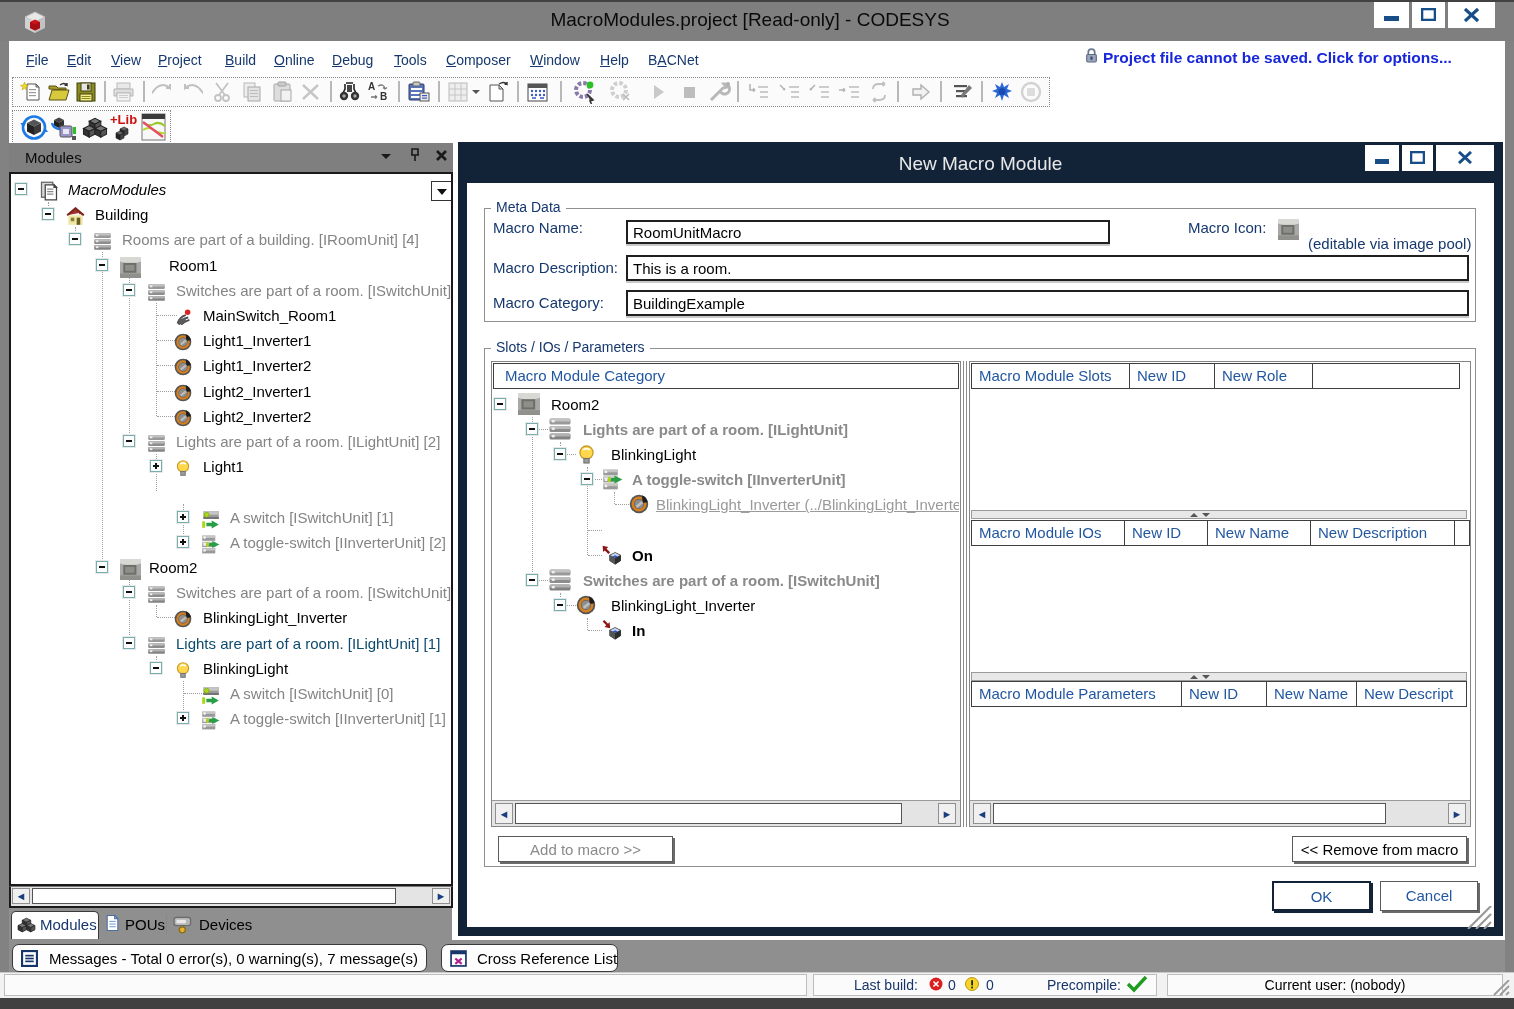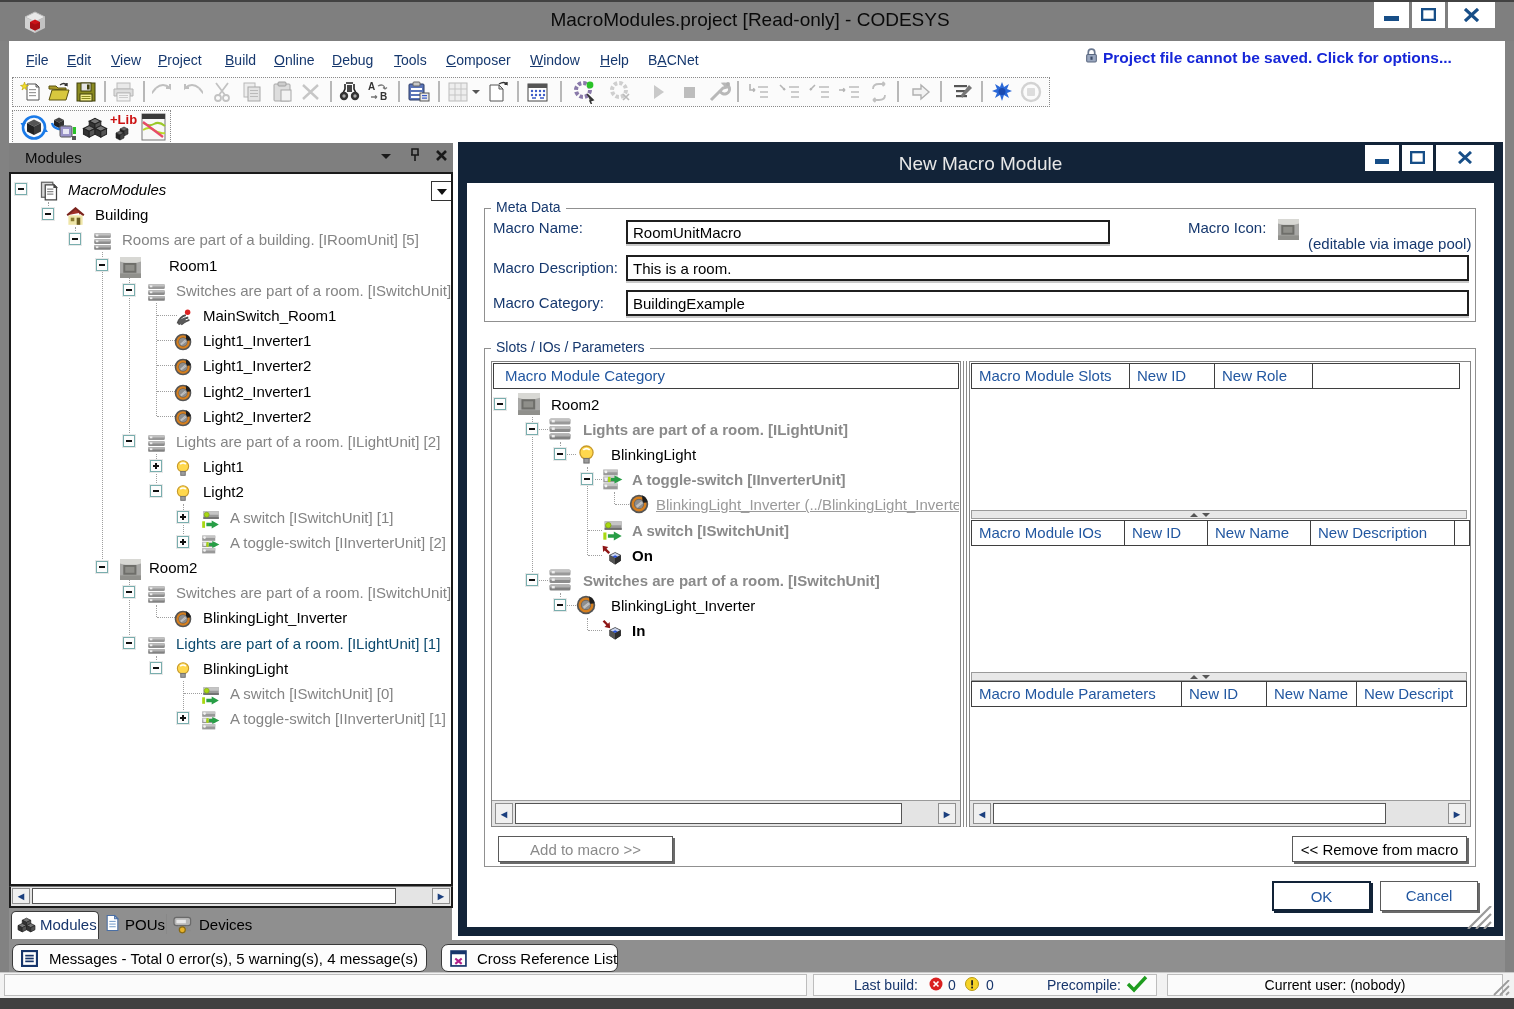--- a/index.html
+++ b/index.html
@@ -481,21 +481,21 @@
  <svg class="ticon" style="position:absolute;left:55px;top:5px" width="19" height="19" viewBox="0 0 16 16">
           <use href="#i-house"></use>
         </svg>
  <div class="txt" style="left:84px;">Building</div>
 </div>
 <div class="trow" style="left:0;top:53.4px;width:443px;">
  <div class="ebox" style="left:58px;"></div>
  <svg class="ticon" style="position:absolute;left:82px;top:5px" width="19" height="19" viewBox="0 0 16 16">
           <use href="#i-servers"></use>
         </svg>
- <div class="txt" style="left:111px;color:#848484;">Rooms are part of a building. [IRoomUnit] [5]</div>
+ <div class="txt" style="left:111px;color:#848484;">Rooms are part of a building. [IRoomUnit] [4]</div>
 </div>
 <div class="trow" style="left:0;top:78.6px;width:443px;">
  <div class="ebox" style="left:85px;"></div>
  <svg class="ticon" style="position:absolute;left:109px;top:4px" width="21" height="21" viewBox="0 0 16 16">
           <use href="#i-room"></use>
         </svg>
  <div class="txt" style="left:138px;margin-left:20px;">Room1</div>
 </div>
 <div class="trow" style="left:0;top:103.8px;width:443px;">
  <div class="ebox" style="left:112px;"></div>
@@ -540,27 +540,20 @@
           <use href="#i-servers"></use>
         </svg>
  <div class="txt" style="left:165px;color:#848484;">Lights are part of a room. [ILightUnit] [2]</div>
 </div>
 <div class="trow" style="left:0;top:280.2px;width:443px;">
  <div class="ebox plus" style="left:139px;"></div>
  <svg class="ticon" style="position:absolute;left:163px;top:5px" width="18" height="18" viewBox="0 0 16 16">
           <use href="#i-bulb"></use>
         </svg>
  <div class="txt" style="left:192px;">Light1</div>
-</div>
-<div class="trow" style="left:0;top:305.4px;width:443px;">
- <div class="ebox" style="left:139px;"></div>
- <svg class="ticon" style="position:absolute;left:163px;top:5px" width="18" height="18" viewBox="0 0 16 16">
-          <use href="#i-bulb"></use>
-        </svg>
- <div class="txt" style="left:192px;">Light2</div>
 </div>
 <div class="trow" style="left:0;top:330.6px;width:443px;">
  <div class="ebox plus" style="left:166px;"></div>
  <svg class="ticon" style="position:absolute;left:190px;top:5px" width="19" height="19" viewBox="0 0 16 16">
           <use href="#i-sswitch"></use>
         </svg>
  <div class="txt" style="left:219px;color:#848484;">A switch [ISwitchUnit] [1]</div>
 </div>
 <div class="trow" style="left:0;top:355.8px;width:443px;">
  <div class="ebox plus" style="left:166px;"></div>
@@ -712,26 +705,20 @@
           <use href="#i-sswitch2"></use>
         </svg>
  <div class="txt" style="left:632px;color:#8a8a8a;font-weight:bold;">A toggle-switch [IInverterUnit]</div>
 </div>
 <div class="trow" style="left:0;top:492.4px;width:465px;">
  <svg style="position:absolute;left:629px;top:2px" width="20" height="20" viewBox="0 0 16 16">
           <use href="#i-knob"></use>
         </svg>
  <div class="txt" style="left:656px;color:#9a9a9a;text-decoration:underline;">BlinkingLight_Inverter (../BlinkingLight_Inverter</div>
 </div>
-<div class="trow" style="left:0;top:517.5px;width:465px;">
- <svg style="position:absolute;left:602px;top:2px" width="21" height="21" viewBox="0 0 16 16">
-          <use href="#i-sswitch"></use>
-        </svg>
- <div class="txt" style="left:632px;color:#8a8a8a;font-weight:bold;">A switch [ISwitchUnit]</div>
-</div>
 <div class="trow" style="left:0;top:542.6px;width:465px;">
  <svg style="position:absolute;left:602px;top:2px" width="20" height="20" viewBox="0 0 16 16">
           <use href="#i-on"></use>
         </svg>
  <div class="txt" style="left:632px;font-weight:bold;">On</div>
 </div>
 <div class="trow" style="left:0;top:567.7px;width:465px;">
  <div class="ebox" style="left:526px;"></div>
  <svg style="position:absolute;left:548px;top:0px" width="24" height="24" viewBox="0 0 16 16">
           <use href="#i-servers"></use>
@@ -843,21 +830,21 @@
 <div style="position:absolute;left:125px;top:916px;font-size:15px;color:#000;">POUs</div>
 <div style="position:absolute;left:166px;top:914px;width:1px;height:20px;background:#888;"></div>
 <svg style="position:absolute;left:171px;top:915px" width="25" height="19" viewBox="0 0 20 16">
       <use href="#i-dev"></use>
     </svg>
 <div style="position:absolute;left:199px;top:916px;font-size:15px;color:#000;">Devices</div>
 <div class="tab2" style="left:12px;top:944px;width:415px;height:28px;"></div>
 <svg style="position:absolute;left:21px;top:950px" width="17" height="17" viewBox="0 0 16 16">
       <use href="#i-msg"></use>
     </svg>
-<div style="position:absolute;left:49px;top:950px;font-size:15px;color:#000;">Messages - Total 0 error(s), 5 warning(s), 4 message(s)</div>
+<div style="position:absolute;left:49px;top:950px;font-size:15px;color:#000;">Messages - Total 0 error(s), 0 warning(s), 7 message(s)</div>
 <div class="tab2" style="left:441px;top:944px;width:177px;height:28px;"></div>
 <svg style="position:absolute;left:450px;top:950px" width="17" height="17" viewBox="0 0 16 16">
       <use href="#i-xref"></use>
     </svg>
 <div style="position:absolute;left:477px;top:950px;font-size:15px;color:#000;">Cross Reference List</div>
 <div id="statusbar"></div>
 <div class="statcell" style="left:4px;width:803px;"></div>
 <div class="statcell" style="left:813px;width:344px;"></div>
 <div class="statcell" style="left:1167px;width:336px;"></div>
 <div style="position:absolute;left:854px;top:977px;font-size:14px;color:#17356b;">Last build:</div>

